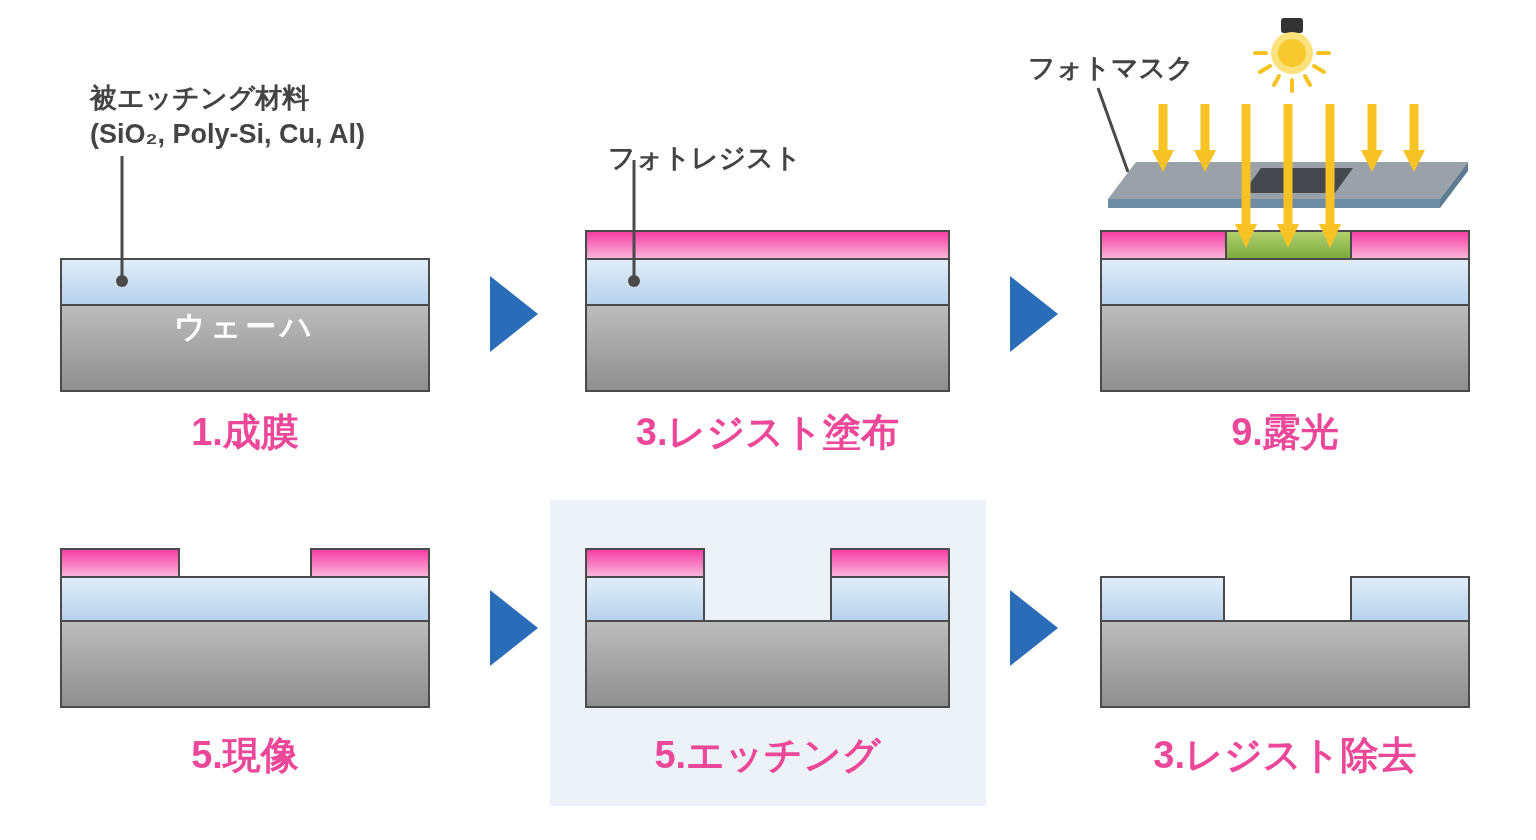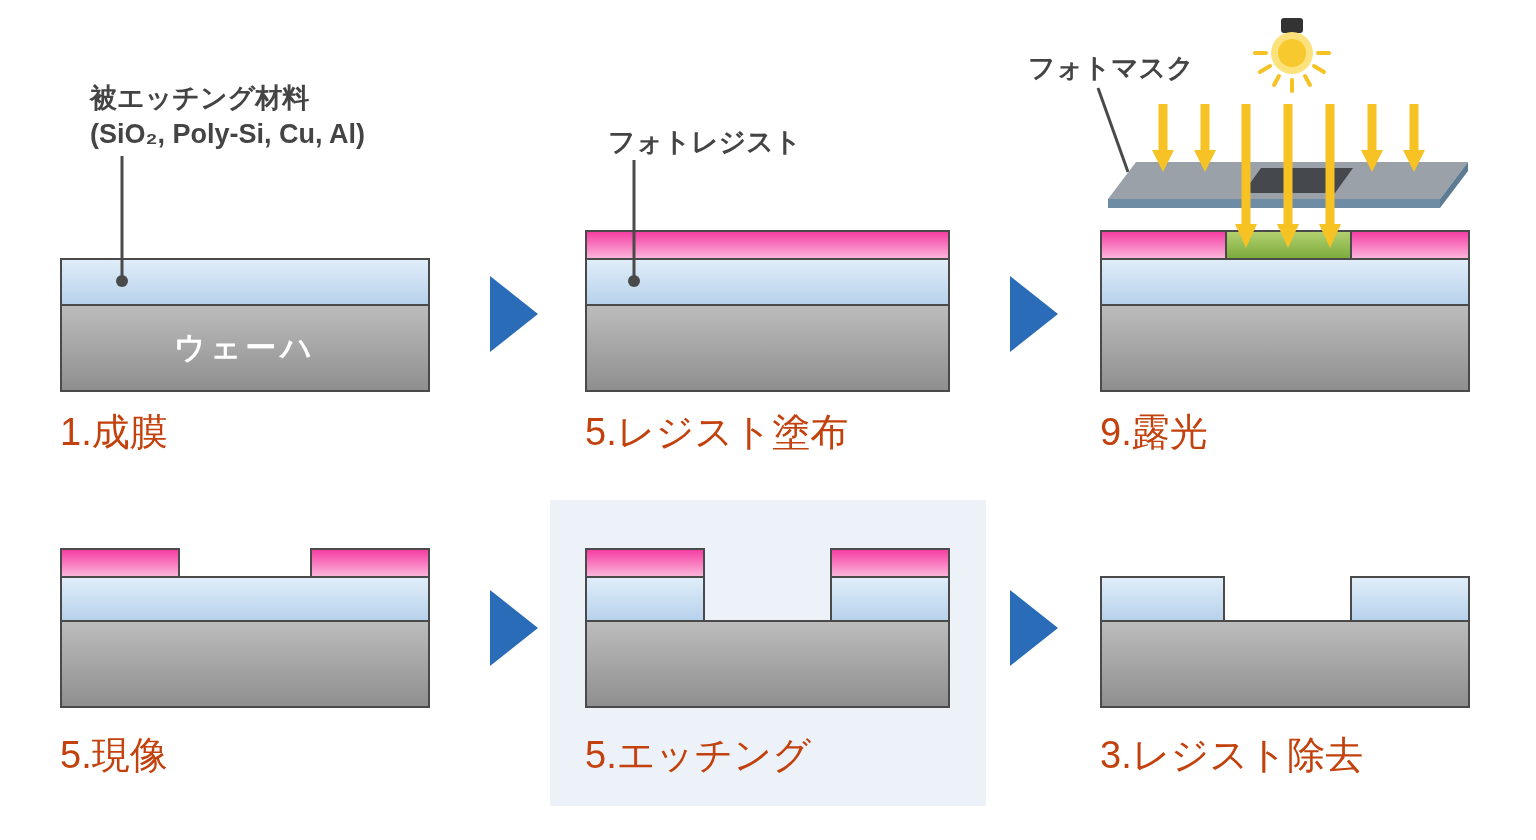--- a/index.html
+++ b/index.html
@@ -3,28 +3,28 @@
 <meta charset="utf-8">
 <style>
   * { margin:0; padding:0; box-sizing:border-box; }
   html,body { background:#ffffff; }
   body { font-family:"Liberation Sans","DejaVu Sans",sans-serif; }
   .canvas { position:relative; width:1536px; height:840px; background:#ffffff; overflow:hidden; }
 
   .highlight-panel { position:absolute; left:550px; top:500px; width:436px; height:306px; background:#edf1f8; }
 
   .layer { position:absolute; border:2px solid #4a4a4a; }
-  .wafer  { background:linear-gradient(180deg,#bcbcbc 0%,#8f8f8f 100%); display:flex; align-items:center; justify-content:center; }
+  .wafer  { background:linear-gradient(180deg,#bcbcbc 0%,#8f8f8f 100%); display:flex; align-items:flex-start; justify-content:center; }
   .oxide  { background:linear-gradient(180deg,#e0edf9 0%,#b7d2ec 100%); }
   .resist { background:linear-gradient(180deg,#f53ea3 0%,#fbb4da 100%); }
   .exposed{ background:linear-gradient(180deg,#b2d06e 0%,#7cab3e 100%); }
 
   .wafer-label { color:#ffffff; font-weight:bold; font-size:31px; letter-spacing:4px; }
 
-  .step-label { position:absolute; text-align:left; font-size:38px; font-weight:normal; color:#c2410c; line-height:1.1; }
+  .step-label { position:absolute; text-align:center; font-size:38px; font-weight:bold; color:#ec4899; line-height:1.1; }
 
   .ann { position:absolute; font-size:27px; font-weight:bold; color:#444444; line-height:1.35; white-space:nowrap; }
 
   .flow-arrow { position:absolute; width:48px; height:76px; background:#2b6cb8; clip-path:polygon(0 0,100% 50%,0 100%); }
 
   .svg-overlay { position:absolute; left:0; top:0; width:1536px; height:840px; pointer-events:none; }
 </style>
 </head>
 <body>
 
@@ -37,21 +37,21 @@
     <div class="layer wafer" style="left:60px; top:304px; width:370px; height:88px;">
       <span class="wafer-label">ウェーハ</span>
     </div>
     <div class="step-label" style="left:60px; top:412px; width:370px;">1.成膜</div>
   </div>
 
   <div>
     <div class="layer resist" style="left:585px; top:230px; width:365px; height:30px;"></div>
     <div class="layer oxide" style="left:585px; top:258px; width:365px; height:48px;"></div>
     <div class="layer wafer" style="left:585px; top:304px; width:365px; height:88px;"></div>
-    <div class="step-label" style="left:585px; top:412px; width:365px;">5.レジスト塗布</div>
+    <div class="step-label" style="left:585px; top:412px; width:365px;">3.レジスト塗布</div>
   </div>
 
   <div>
     <div class="layer resist" style="left:1100px; top:230px; width:127px; height:30px;"></div>
     <div class="layer exposed" style="left:1225px; top:230px; width:127px; height:30px;"></div>
     <div class="layer resist" style="left:1350px; top:230px; width:120px; height:30px;"></div>
     <div class="layer oxide" style="left:1100px; top:258px; width:370px; height:48px;"></div>
     <div class="layer wafer" style="left:1100px; top:304px; width:370px; height:88px;"></div>
     <div class="step-label" style="left:1100px; top:412px; width:370px;">9.露光</div>
   </div>
@@ -82,21 +82,21 @@
 
   <div class="flow-arrow" style="left:490px; top:276px;"></div>
   <div class="flow-arrow" style="left:1010px; top:276px;"></div>
   <div class="flow-arrow" style="left:490px; top:590px;"></div>
   <div class="flow-arrow" style="left:1010px; top:590px;"></div>
 
   <div class="ann" style="left:90px; top:80px;">
     <div>被エッチング材料</div>
     <div>(SiO₂, Poly-Si, Cu, Al)</div>
   </div>
-  <div class="ann" style="left:608px; top:124px;">フォトレジスト</div>
+  <div class="ann" style="left:608px; top:140px;">フォトレジスト</div>
   <div class="ann" style="left:1028px; top:50px;">フォトマスク</div>
 
   <svg class="svg-overlay" width="1536" height="840" viewBox="0 0 1536 840">
 
     <g>
       <line x1="122" y1="156" x2="122" y2="278" stroke="#4a4a4a" stroke-width="3"></line>
       <circle cx="122" cy="281" r="6" fill="#4a4a4a"></circle>
     </g>
 
     <g>

